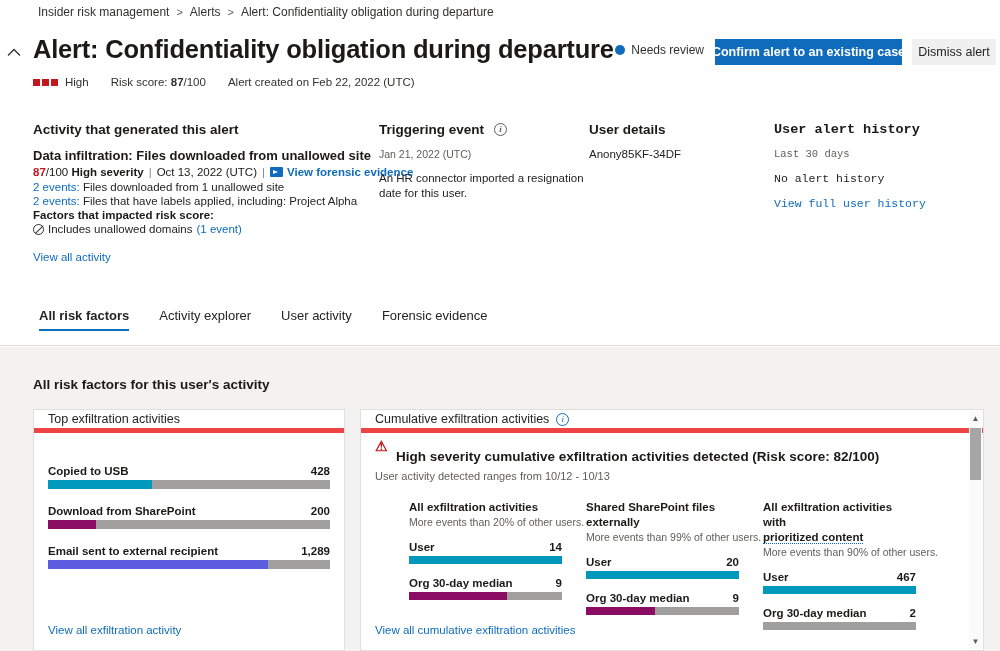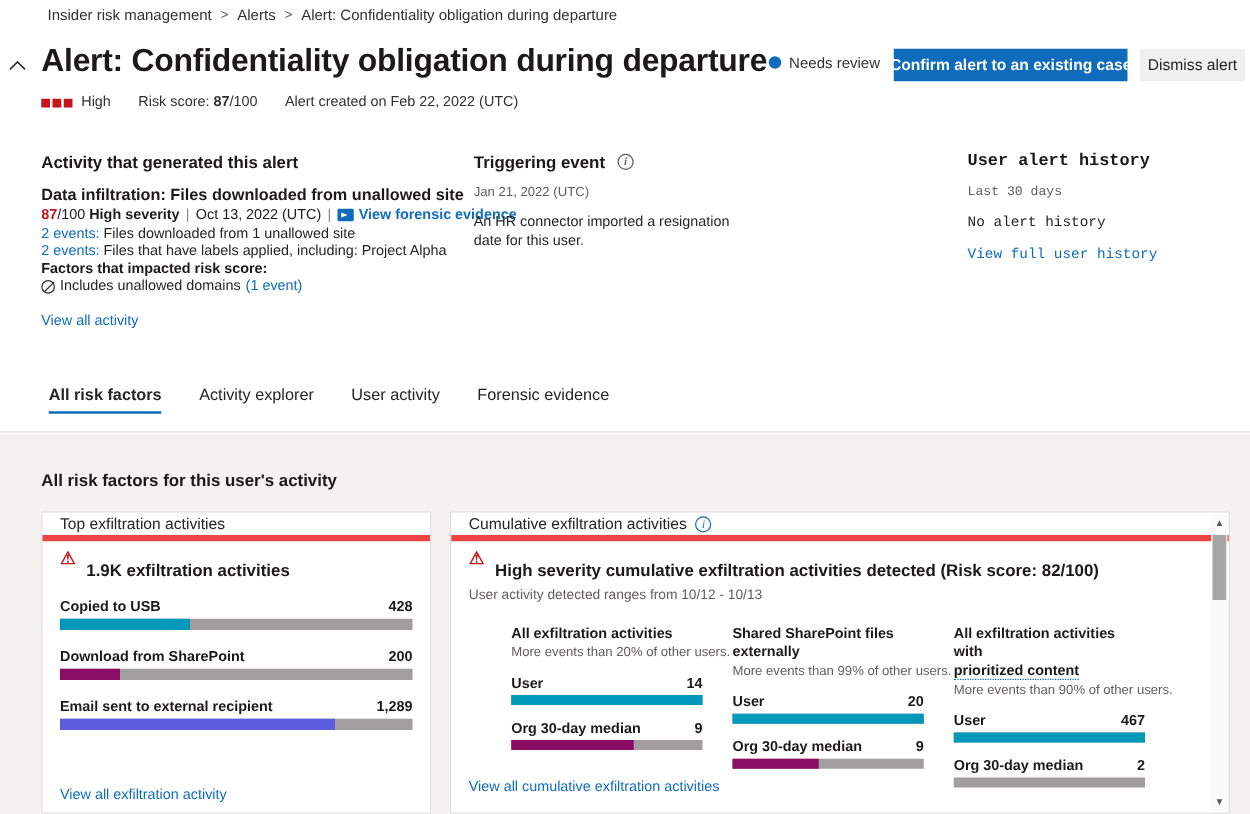--- a/index.html
+++ b/index.html
@@ -335,20 +335,24 @@
 
   <div class="col col-trigger">
     <h3 class="hdr-with-info">
       <span>Triggering event</span>
       <span class="info-circle">i</span>
     </h3>
     <div class="small-date">Jan 21, 2022 (UTC)</div>
     <div class="body-text">An HR connector imported a resignation date for this user.</div>
   </div>
 
+  <div class="col col-user">
+    <h3>User details</h3>
+    <div class="user-id">Anony85KF-34DF</div>
+  </div>
 
   <div class="col col-history">
     <h3>User alert history</h3>
     <div class="small-date">Last 30 days</div>
     <div class="body-text" style="margin-bottom:11px">No alert history</div>
     <div class="link-text">View full user history</div>
   </div>
 
   <div class="tabs">
     <div class="tab active">All risk factors</div>
@@ -359,24 +363,20 @@
 </div>
 
 <div id="lower">
   <div class="section-title">All risk factors for this user's activity</div>
 
   <div class="card" id="card-left">
     <div class="card-head">
       <span>Top exfiltration activities</span>
     </div>
     <div class="card-body">
-      <div class="warn-head">
-        <span class="warn-tri"></span>
-        <span>1.9K exfiltration activities</span>
-      </div>
 
       <div class="bar-group">
         <div class="bar-label-row">
           <span>Copied to USB</span>
           <span>428</span>
         </div>
         <div class="bar-track">
           <div class="bar-fill" id="lb0" style="width: 37%; background: rgb(0, 153, 188);"></div>
         </div>
       </div>
@@ -394,21 +394,21 @@
       <div class="bar-group">
         <div class="bar-label-row">
           <span>Email sent to external recipient</span>
           <span>1,289</span>
         </div>
         <div class="bar-track">
           <div class="bar-fill" id="lb2" style="width: 78%; background: rgb(92, 92, 224);"></div>
         </div>
       </div>
     </div>
-    <div class="view-link-foot" style="left:14px; bottom:8px;text-align:right;">View all exfiltration activity</div>
+    <div class="view-link-foot" style="left:14px; bottom:14px;text-align:right;">View all exfiltration activity</div>
   </div>
 
   <div class="card" id="card-right">
     <div class="card-head">
       <span>Cumulative exfiltration activities</span>
       <span class="info-circle blue">i</span>
     </div>
     <div class="card-body">
       <div class="warn-head">
         <span class="warn-tri"></span>

